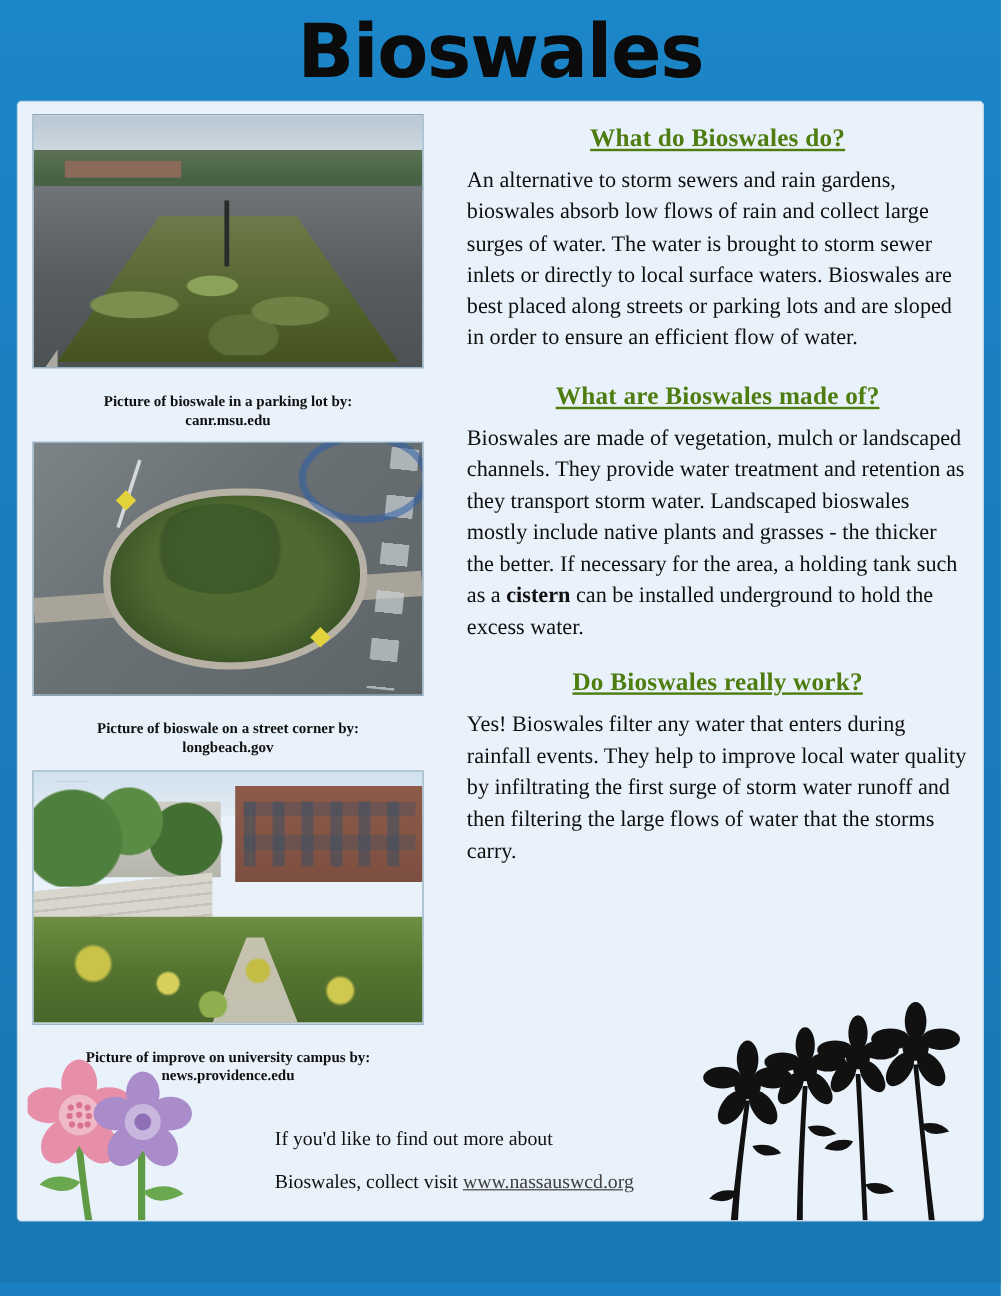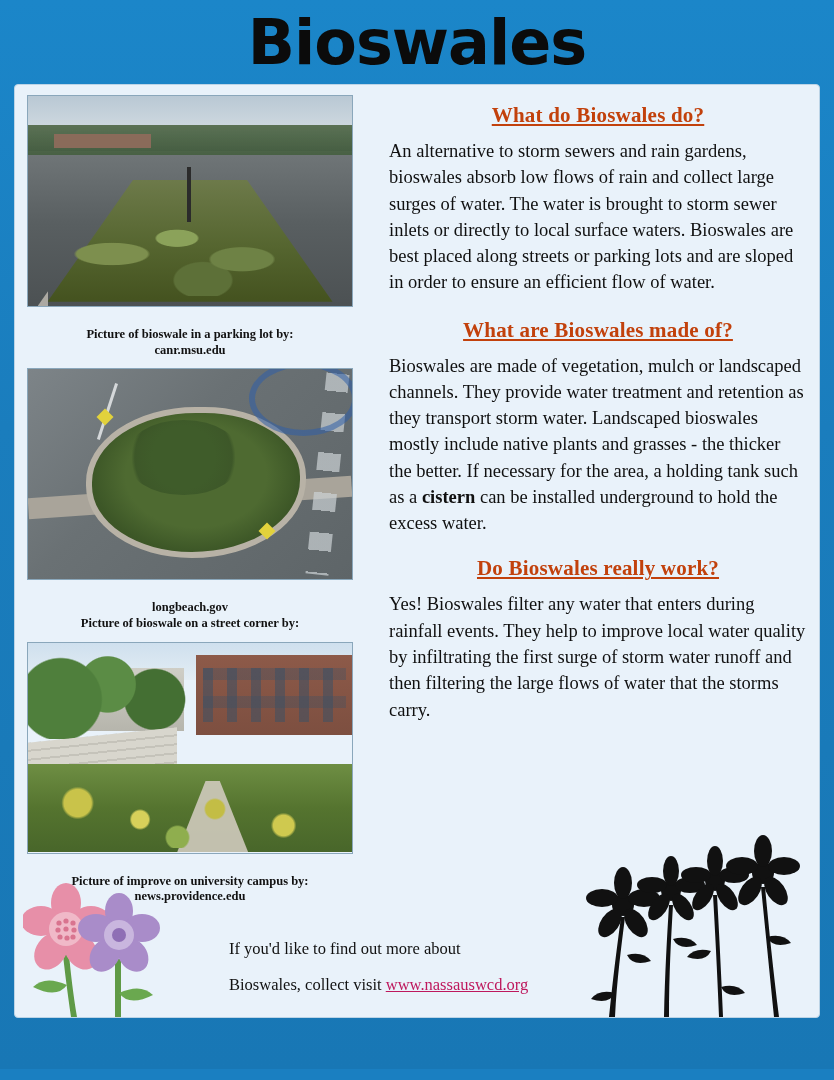--- a/index.html
+++ b/index.html
@@ -221,21 +221,21 @@
     background:#cfcabd;
     clip-path: polygon(40% 0%, 60% 0%, 100% 100%, 0% 100%);
     opacity:.9;
   }
 
   
   h2.heading {
     font-family: "Liberation Serif", serif;
     font-weight: bold;
     font-size: 21px;
-    color: #c2410c;
+    color: #4d7c0f;
     text-align: center;
     text-decoration: underline;
     margin: 0 0 10px 0;
     letter-spacing: .2px;
   }
   .body-text {
     font-family: "Liberation Serif", serif;
     font-size: 18.5px;
     line-height: 1.42;
     color: #101010;
@@ -253,21 +253,21 @@
     padding: 0 22px 0 200px;
     box-sizing: border-box;
   }
   .footer p {
     font-family: "Liberation Serif", serif;
     font-size: 16.5px;
     color: #111;
     margin: 0 0 16px 0;
   }
   .footer a {
-    color: #be185d;
+    color: #404040;
     text-decoration: underline;
   }
 
   
   .flowers-left {
     position: absolute;
     left: 8px;
     bottom: 0;
     width: 180px;
     height: 140px;
@@ -321,22 +321,22 @@
             <div class="p2-sidewalk"></div>
             <div class="p2-island"></div>
             <div class="p2-tree"></div>
             <div class="p2-stripe"></div>
             <div class="p2-pole"></div>
             <div class="p2-sign"></div>
             <div class="p2-sign2"></div>
             <div class="p2-blue"></div>
           </div>
           <div class="caption">
+            <div>Picture of bioswale on a street corner by:</div>
             <div>longbeach.gov</div>
-            <div>Picture of bioswale on a street corner by:</div>
           </div>
         </div>
 
         <div class="photo-block">
           <div class="photo">
             <div class="p3-sky"></div>
             <div class="p3-bldg"></div>
             <div class="p3-win"></div>
             <div class="p3-bldg2"></div>
             <div class="p3-trees"></div>

